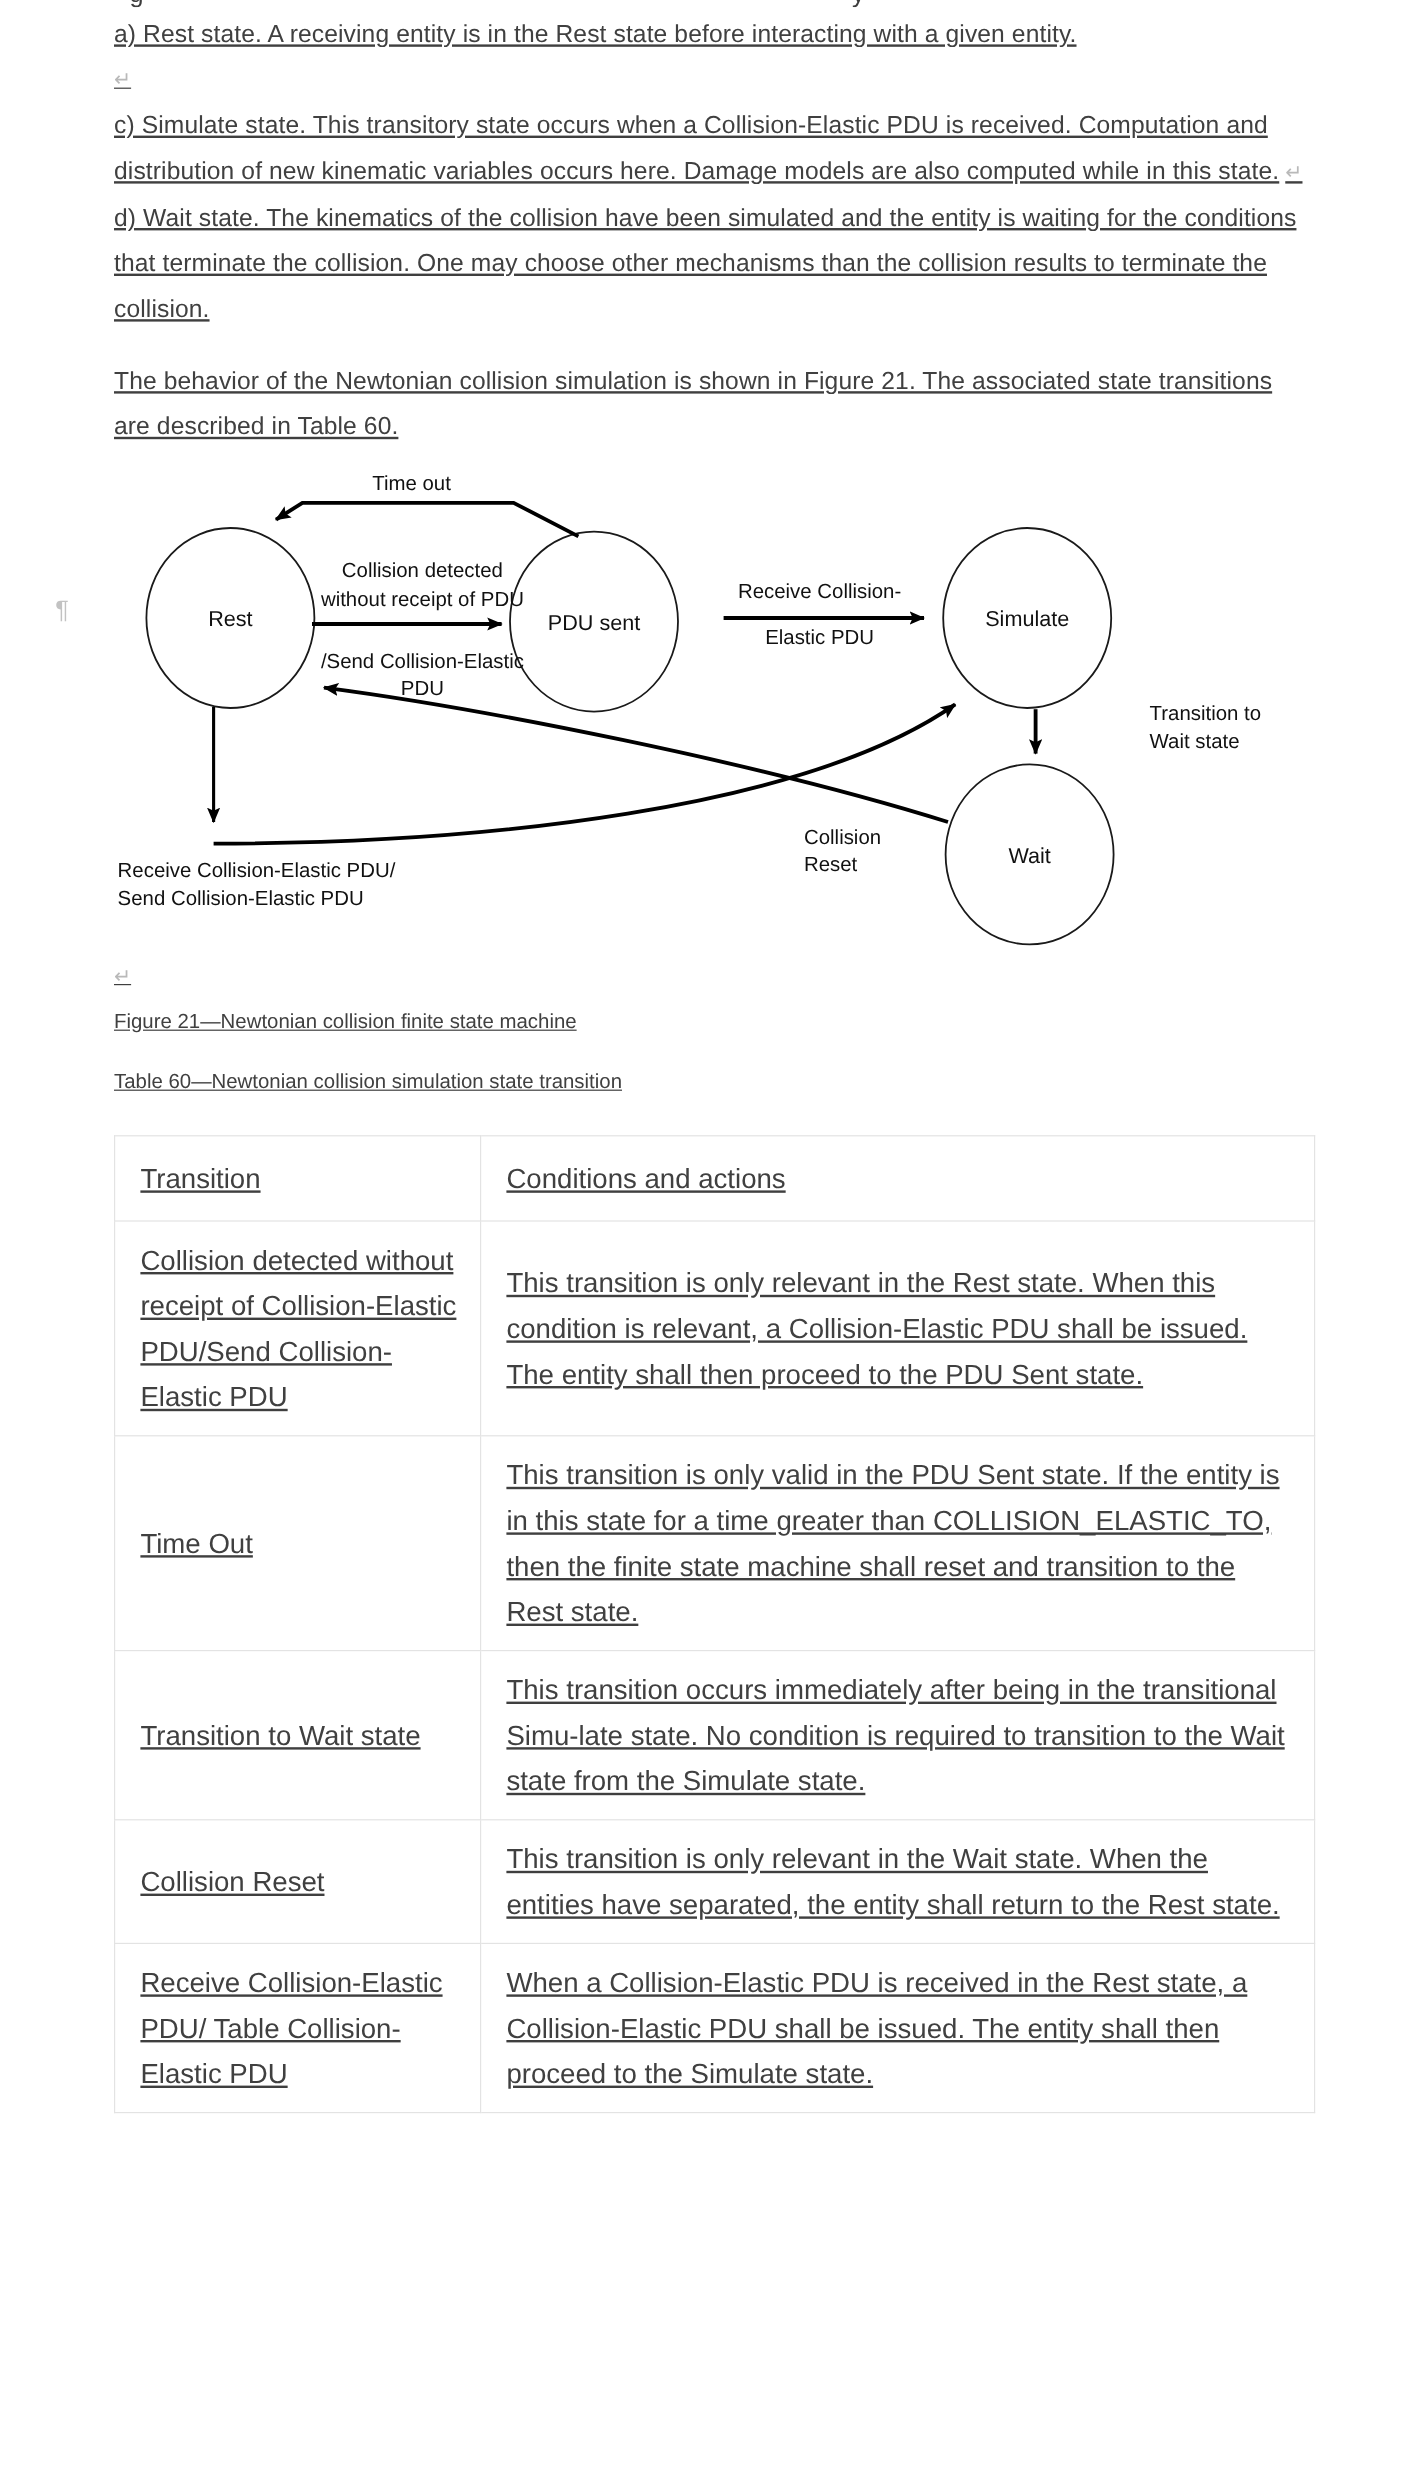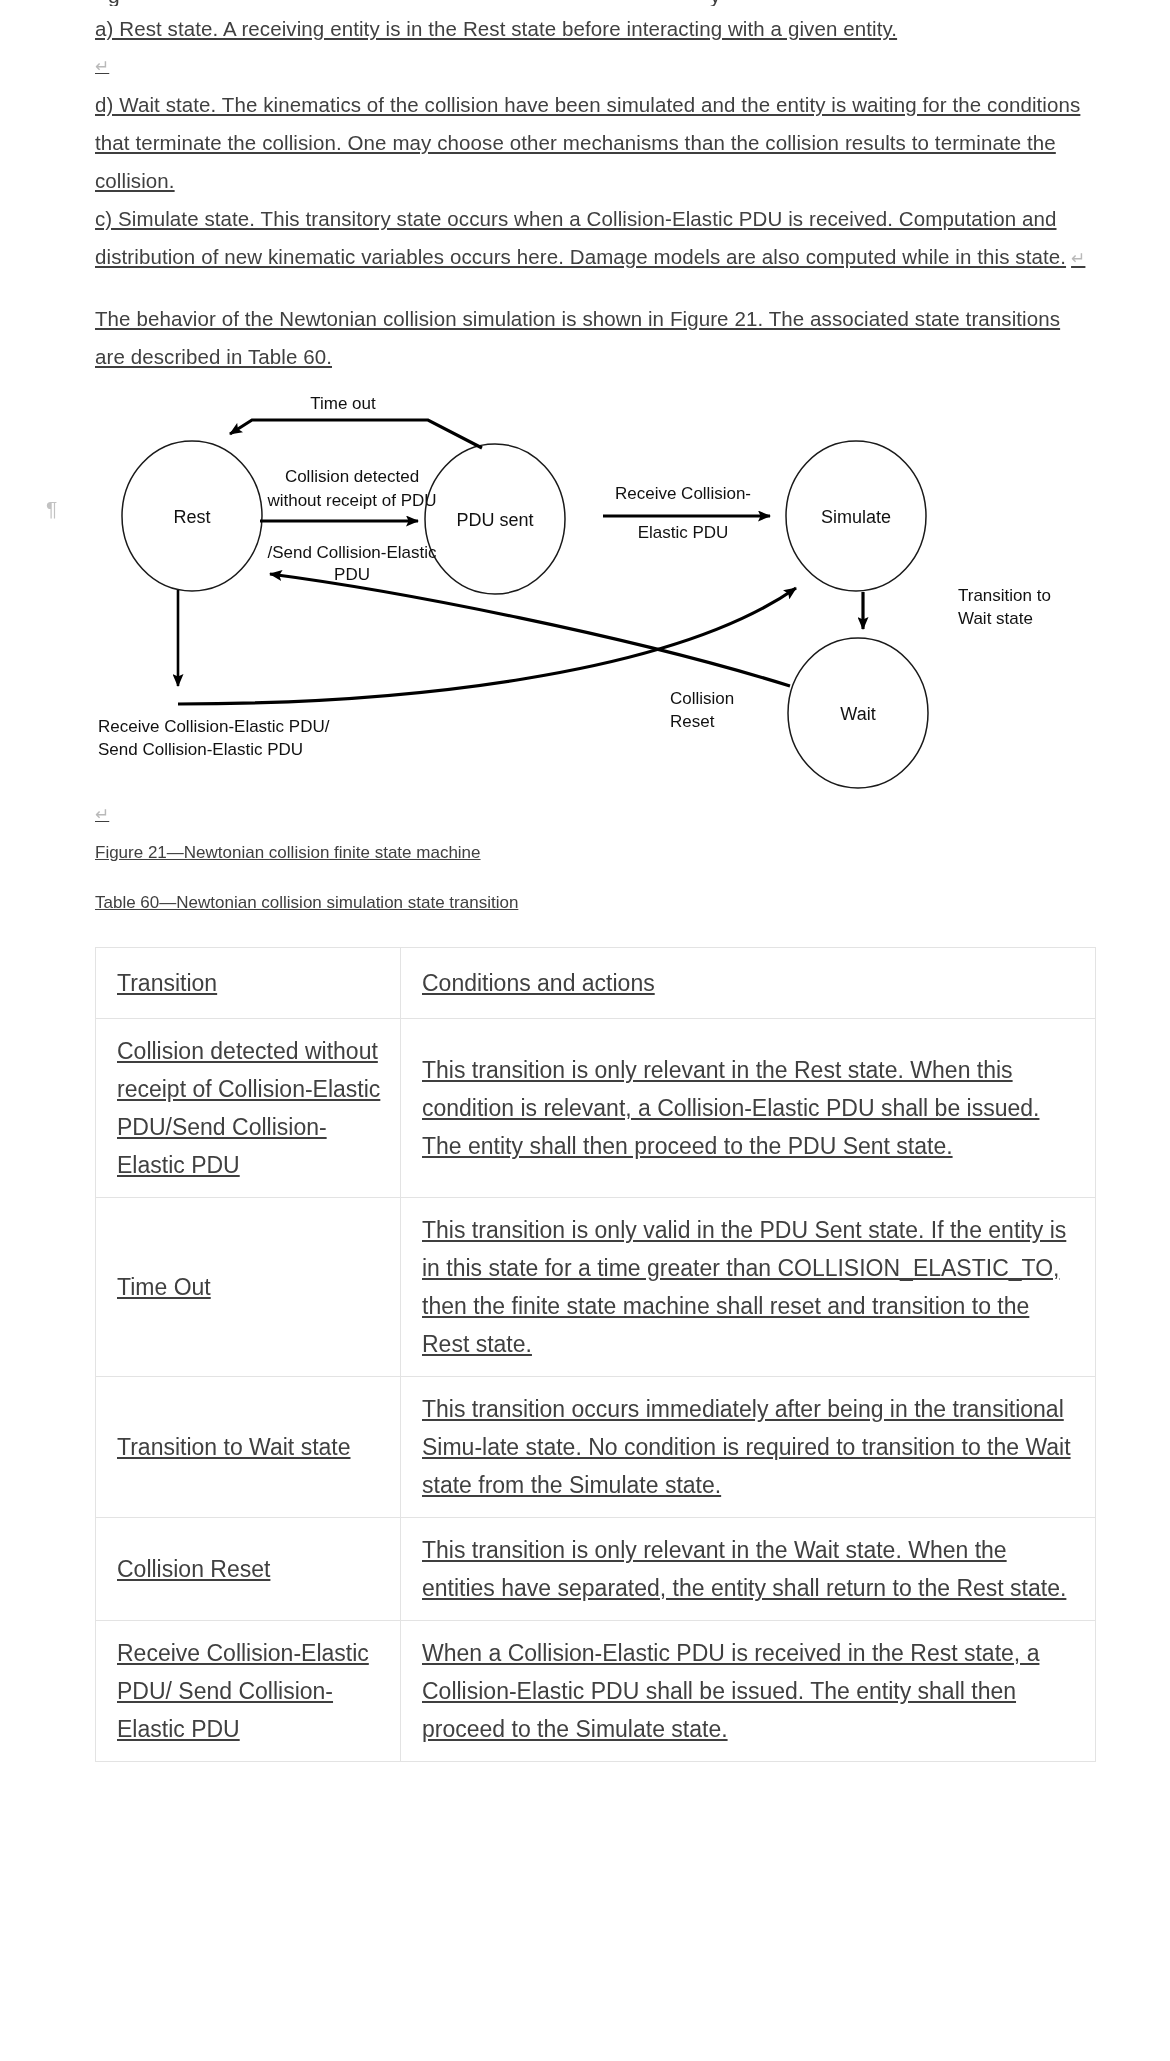--- a/index.html
+++ b/index.html
@@ -141,23 +141,23 @@
 
   <div class="content">
 
     <div style="height:10px"></div>
 
     <p class="para">a) Rest state. A receiving entity is in the Rest state before interacting with a given entity.</p>
 
     <div class="cr-line">↵</div>
 
 
+    <p class="para"><span>c) Simulate state. This transitory state occurs when a Collision-Elastic PDU is received. Computation and distribution of new kinematic variables occurs here. Damage models are also computed while in this state.</span><span class="pilcrow-inline">↵</span></p>
+
     <p class="para">d) Wait state. The kinematics of the collision have been simulated and the entity is waiting for the conditions that terminate the collision. One may choose other mechanisms than the collision results to terminate the collision.</p>
-
-    <p class="para"><span>c) Simulate state. This transitory state occurs when a Collision-Elastic PDU is received. Computation and distribution of new kinematic variables occurs here. Damage models are also computed while in this state.</span><span class="pilcrow-inline">↵</span></p>
 
     <div class="block-gap"></div>
 
     <p class="para">The behavior of the Newtonian collision simulation is shown in Figure 21. The associated state transitions are described in Table 60.</p>
 
     <div class="block-gap-sm"></div>
 
     <div class="figure-wrap">
       <svg class="fsm-svg" width="1000" height="410" viewBox="0 0 1000 410" xmlns="http://www.w3.org/2000/svg">
         <defs>
@@ -237,20 +237,20 @@
         </tr>
         <tr>
           <td class="col-transition">Transition to Wait state</td>
           <td class="col-conditions">This transition occurs immediately after being in the transitional Simu-late state. No condition is required to transition to the Wait state from the Simulate state.</td>
         </tr>
         <tr>
           <td class="col-transition">Collision Reset</td>
           <td class="col-conditions">This transition is only relevant in the Wait state. When the entities have separated, the entity shall return to the Rest state.</td>
         </tr>
         <tr>
-          <td class="col-transition">Receive Collision-Elastic PDU/ Send Collision-Elastic PDU</td>
+          <td class="col-transition">Receive Collision-Elastic PDU/ Table Collision-Elastic PDU</td>
           <td class="col-conditions">When a Collision-Elastic PDU is received in the Rest state, a Collision-Elastic PDU shall be issued. The entity shall then proceed to the Simulate state.</td>
         </tr>
       </tbody>
     </table>
 
   </div>
 </div>
 
 </body></html>

